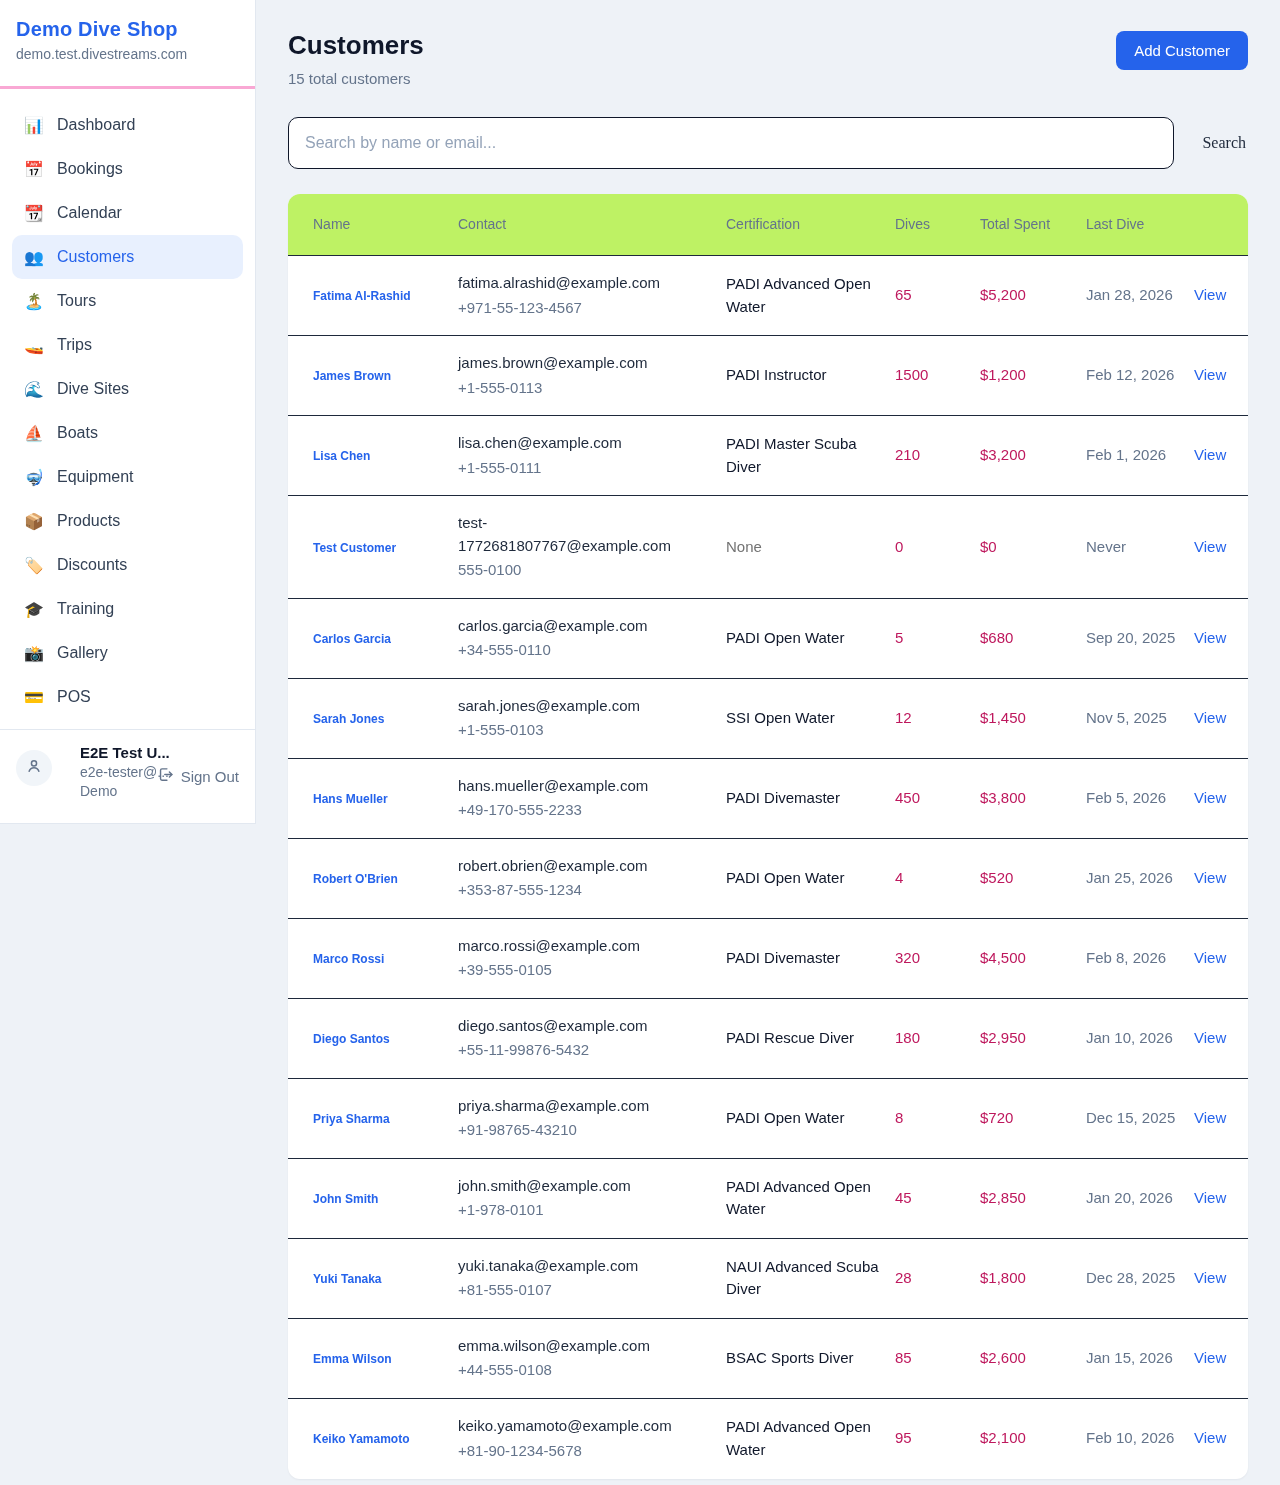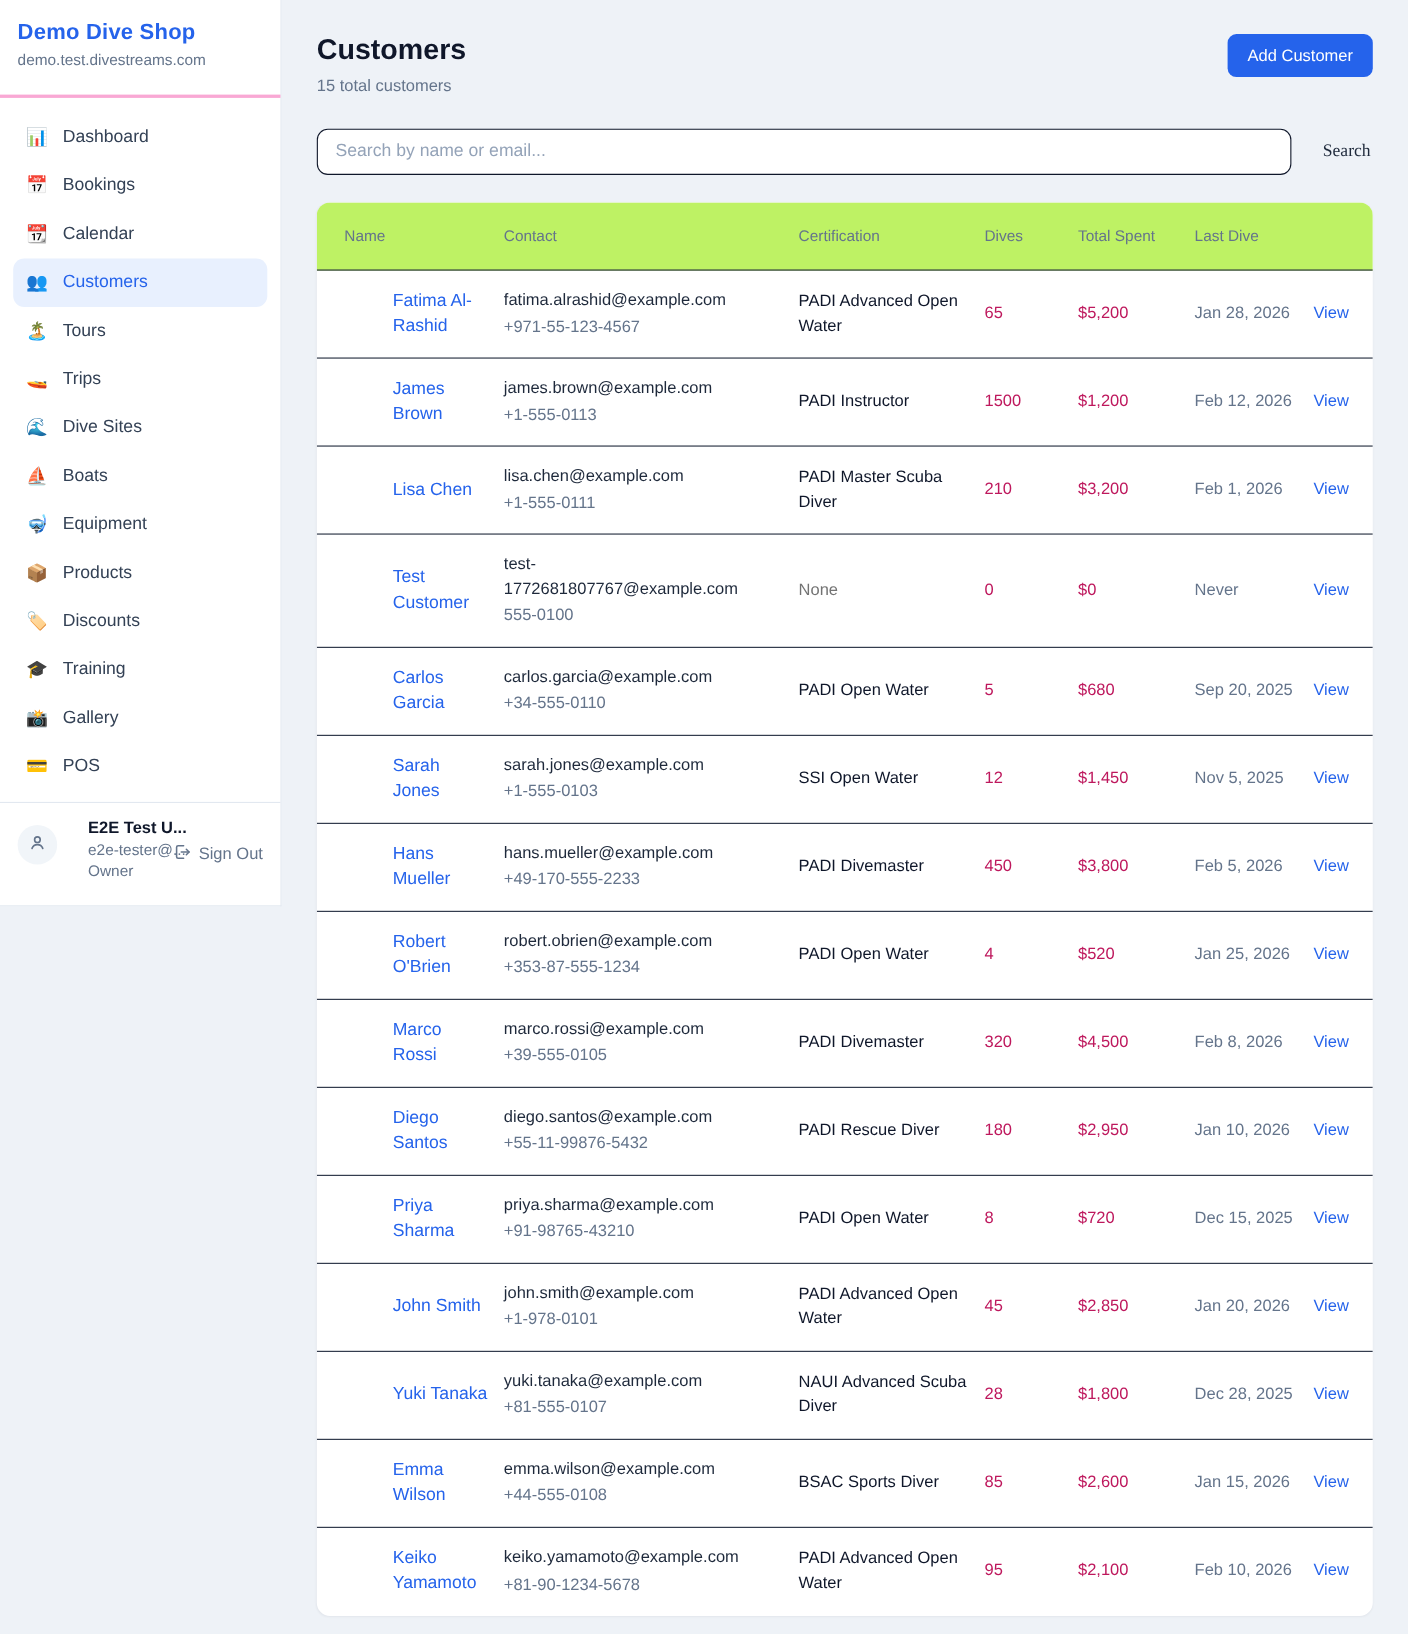--- a/index.html
+++ b/index.html
@@ -57,21 +57,21 @@
   .page-title { font-size: 26px; font-weight: bold; color: #0f172a; }
   .page-subtitle { font-size: 15px; color: #64748b; margin-top: 9px; }
   .btn-primary {
     background: #2563eb; color: #ffffff; border: none;
     font-family: inherit; font-size: 15px; font-weight: 500;
     padding: 11px 18px; border-radius: 8px; cursor: pointer;
     margin-top: 1px;
   }
   .search-row { display: flex; align-items: center; gap: 26px; margin-top: 30px; }
   .search-input {
-    flex: 1; height: 42px;
+    flex: 1; height: 52px;
     border: 1.5px solid #0f172a; border-radius: 10px;
     background: #ffffff; padding: 0 16px;
     font-family: inherit; font-size: 16px; color: #0f172a;
   }
   .search-input::placeholder { color: #94a3b8; }
   .search-btn {
     background: none; border: none; font-family: Liberation Serif, serif;
     font-size: 16px; color: #1e293b; cursor: pointer; padding: 6px 2px;
   }
 
@@ -92,21 +92,21 @@
   .thead {
     background: #bef264;
     border-bottom: 1px solid #1e293b;
     color: #64748b; font-size: 14px;
     min-height: 62px;
   }
   .thead .cell { padding: 10px 14px 10px 0; line-height: 1.55; }
   .tbody-row { border-bottom: 1px solid #1e293b; min-height: 80px; font-size: 15px; }
   .tbody-row:last-child { border-bottom: none; }
   .tbody-row .cell { padding: 16px 14px 16px 0; line-height: 1.5; }
-  .cell-name a { color: #2563eb; font-weight: 400; font-size: 16px; text-decoration: none; line-height: 1.45; display: inline-block; margin-left: 44px; }
+  .cell-name a { color: #2563eb; font-weight: 700; font-size: 12px; text-decoration: none; line-height: 1.45; display: inline-block; }
   .cell-contact .email { color: #1e293b; display: block; max-width: 232px; overflow-wrap: break-word; }
   .cell-contact .phone { color: #64748b; display: block; margin-top: 2px; }
   .cell-cert { color: #0f172a; }
   .cell-cert.muted { color: #737373; }
   .cell-dives, .cell-spent { color: #be185d; }
   .cell-last { color: #64748b; }
   .cell-view { text-align: left; }
   .cell-view a { color: #2563eb; text-decoration: none; cursor: pointer; }
 </style>
 </head>
@@ -182,21 +182,21 @@
         <span class="icon">
           <svg width="18" height="18" viewBox="0 0 24 24" fill="none" stroke="currentColor" stroke-width="2" stroke-linecap="round">
             <circle cx="12" cy="8.5" r="3.4"></circle>
               <path d="M5.5 19c1.2-3.2 3.6-4.6 6.5-4.6s5.3 1.4 6.5 4.6"></path>
           </svg>
         </span>
       </div>
       <div class="user-block">
         <div class="user-name">E2E Test U...</div>
         <div class="user-email">e2e-tester@...</div>
-        <div class="user-role">Owner</div>
+        <div class="user-role">Demo</div>
       </div>
       <div class="signout">
         <span class="icon">
           <svg width="17" height="17" viewBox="0 0 24 24" fill="none" stroke="currentColor" stroke-width="2" stroke-linecap="round" stroke-linejoin="round">
             <path d="M14 4H7a2 2 0 0 0-2 2v12a2 2 0 0 0 2 2h7"></path>
               <path d="M11 12h10"></path>
               <path d="M17.5 8.5 21 12l-3.5 3.5"></path>
           </svg>
         </span>
         <span>Sign Out</span>

